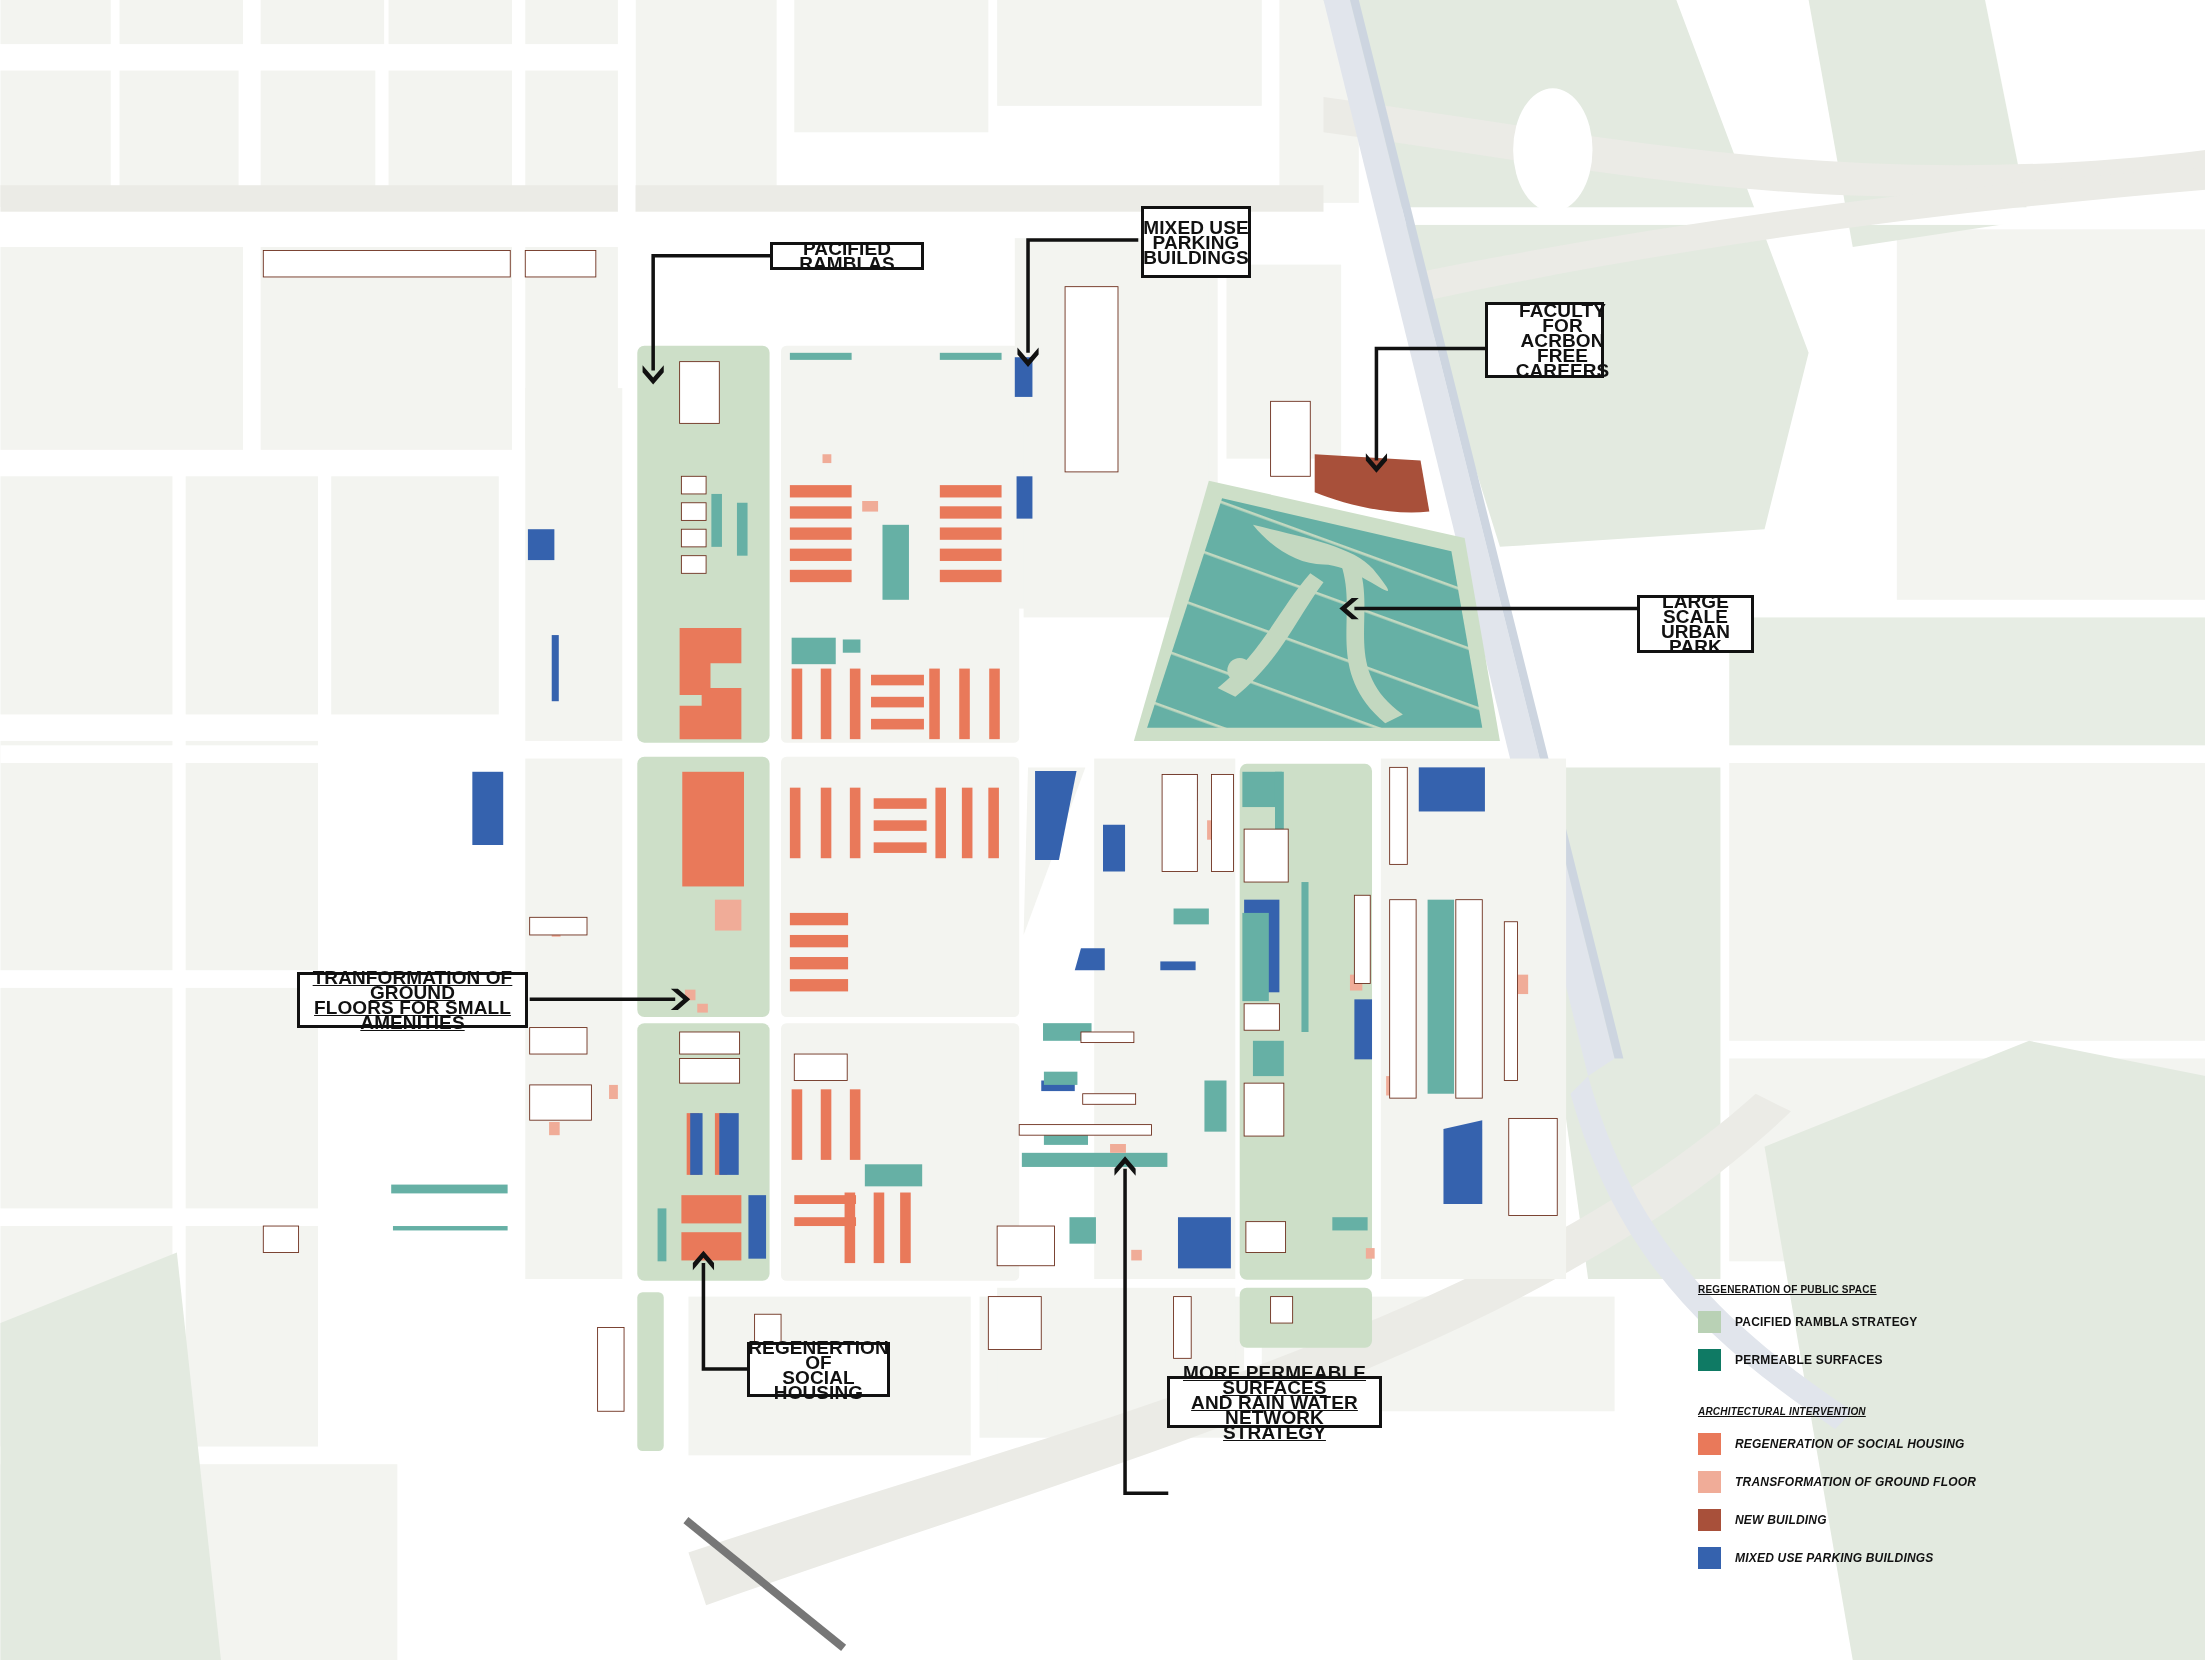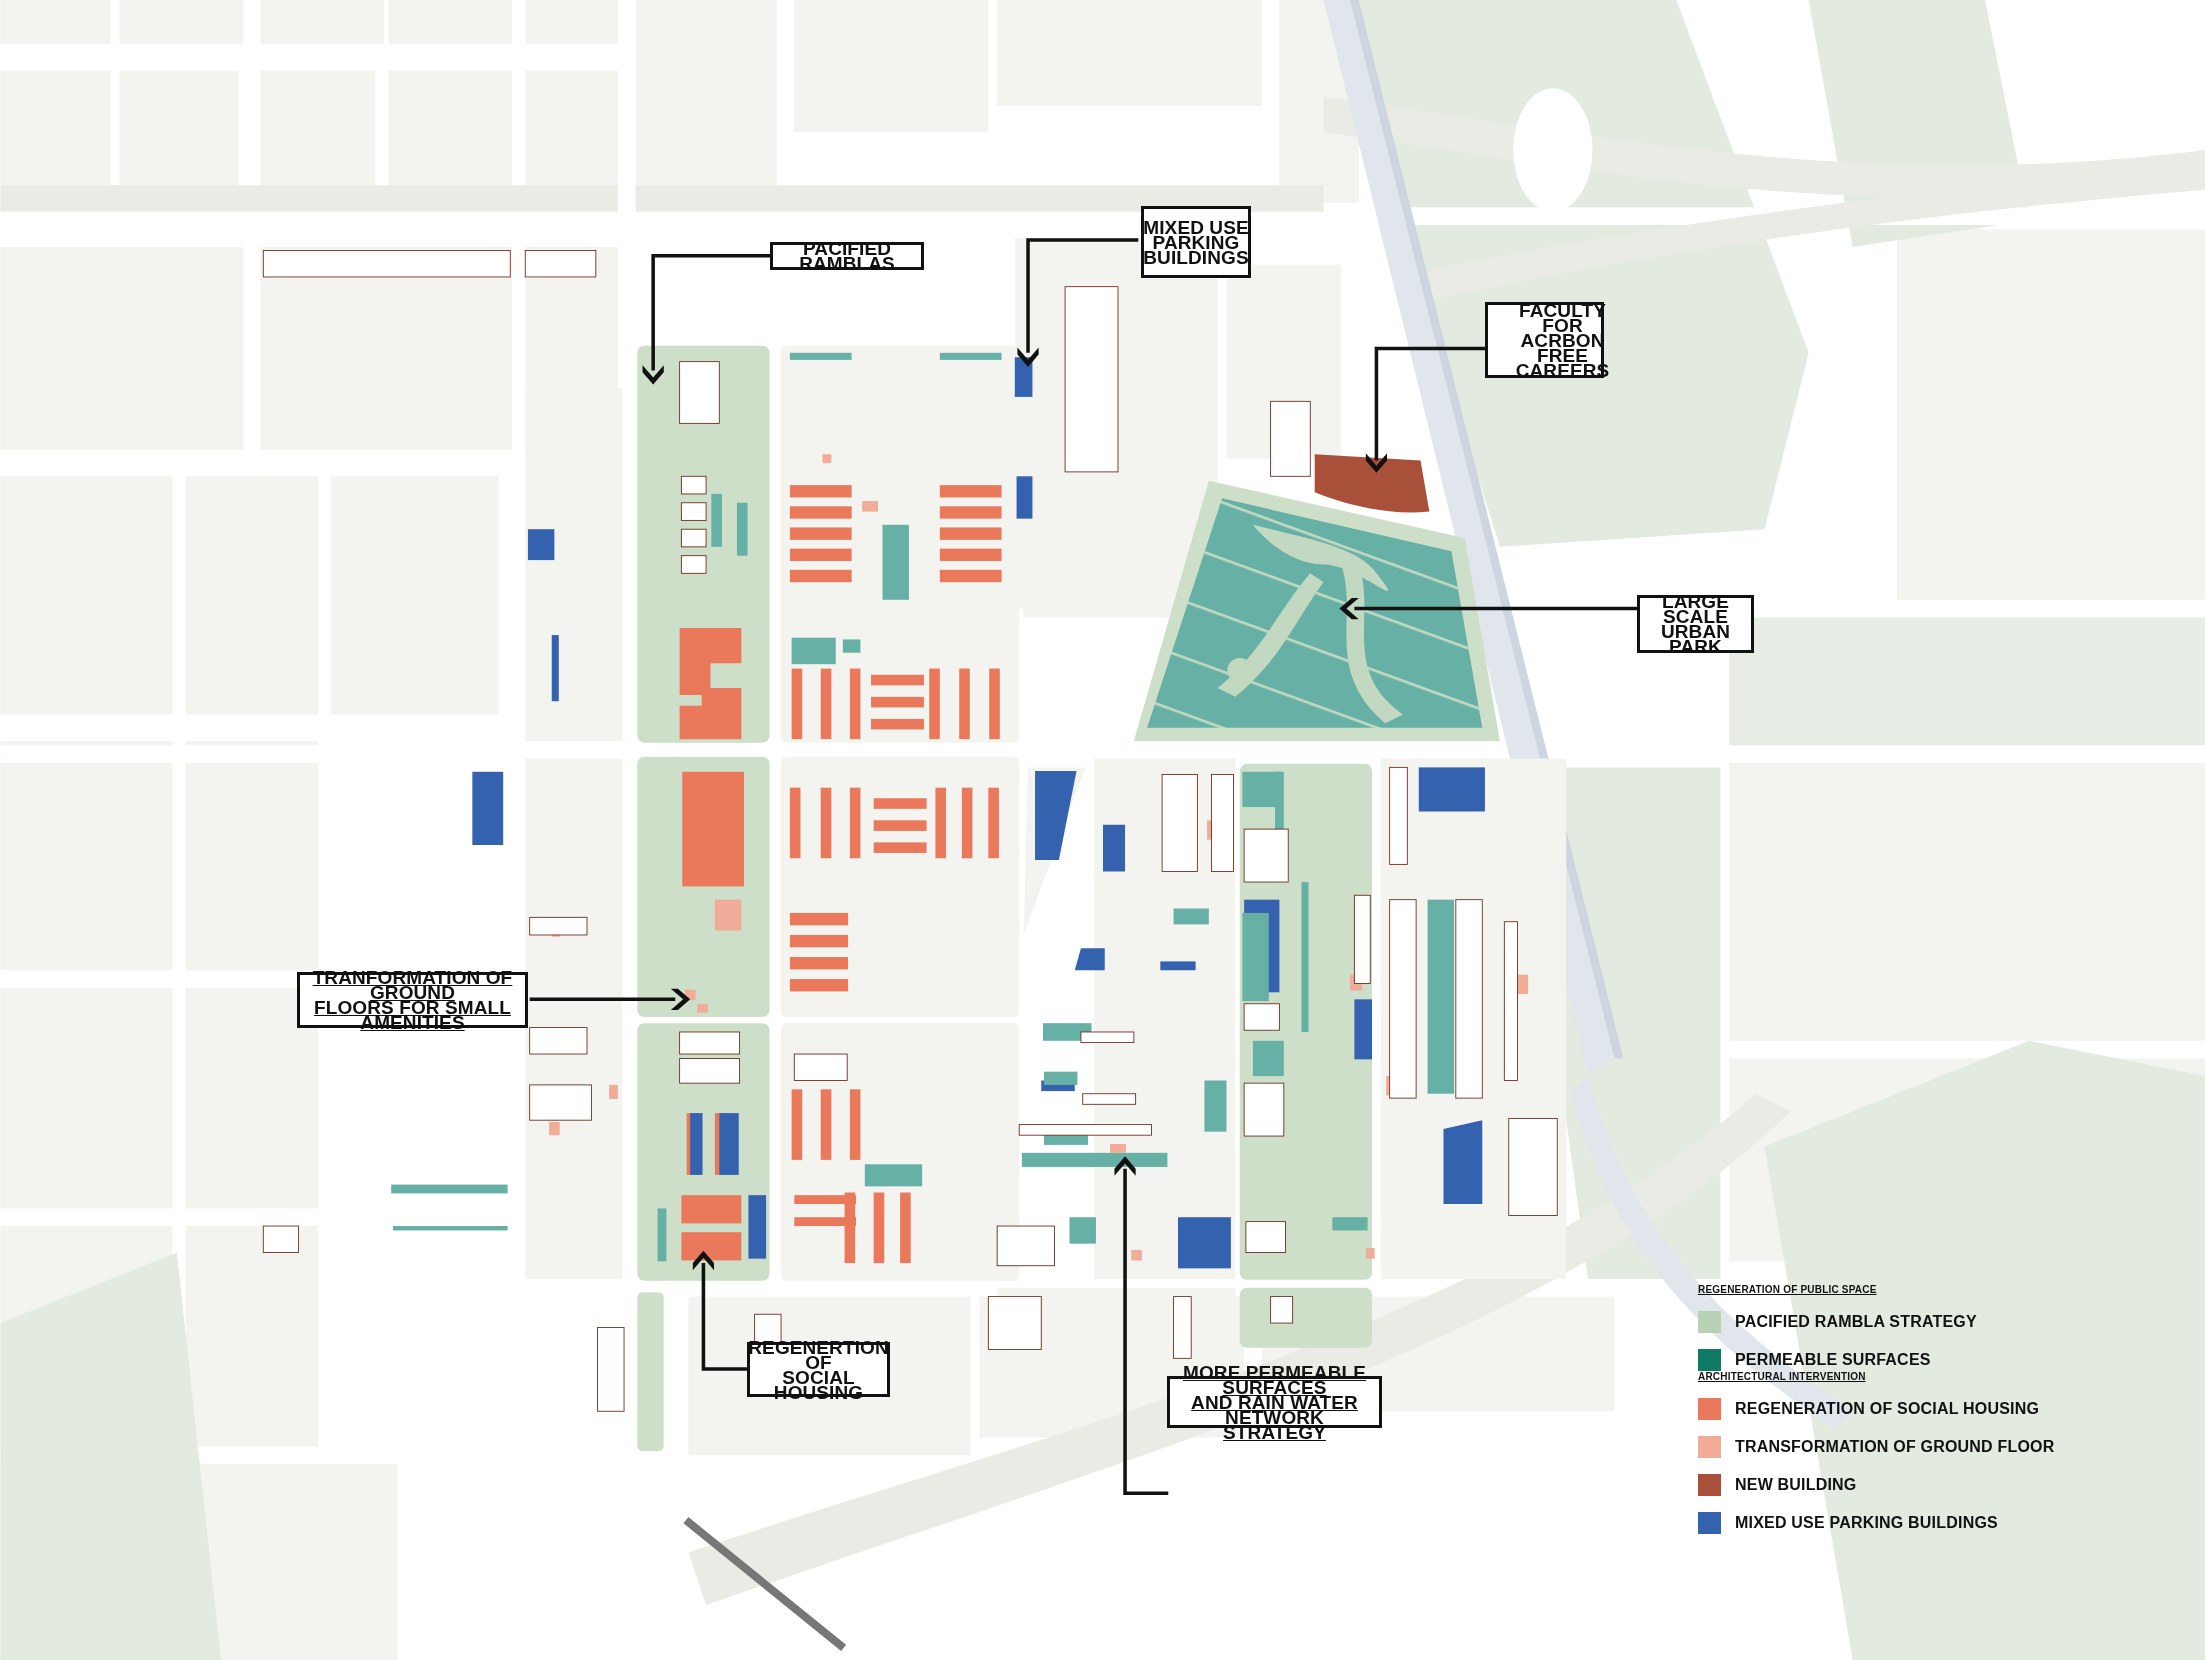--- a/index.html
+++ b/index.html
@@ -3,22 +3,22 @@
 <meta charset="utf-8">
 <style>
   html,body{margin:0;padding:0;}
   body{width:2206px;height:1660px;background:#ffffff;position:relative;overflow:hidden;font-family:"Liberation Sans",sans-serif;}
   #map{position:absolute;left:0;top:0;width:2206px;height:1660px;}
   .callout{position:absolute;background:#fff;border:3.5px solid #111;box-sizing:border-box;display:flex;align-items:center;justify-content:center;text-align:center;font-weight:700;font-size:19px;line-height:15px;color:#111;white-space:pre-line;letter-spacing:0.1px;}
   .legend{position:absolute;left:1698px;top:1284px;width:371px;}
   .leg-heading{font-weight:700;font-size:10px;color:#111;text-decoration:underline;margin:0;letter-spacing:0.2px;}
   .leg-row{display:flex;align-items:center;height:23px;margin-top:15px;}
   .leg-swatch{width:23px;height:22px;flex:0 0 auto;}
-  .leg-label{margin-left:14px;font-weight:700;font-size:16px;color:#111;letter-spacing:0.2px;}
-  .leg-group2{}
+  .leg-label{margin-left:14px;font-weight:700;font-size:12px;color:#111;letter-spacing:0.2px;}
+  .leg-group2{margin-top:35px;font-style:italic;}
 </style>
 </head>
 <body>
 
 <svg id="map" viewBox="0 0 2500 1882" xmlns="http://www.w3.org/2000/svg">
   <defs>
     <pattern id="parkstripes" patternUnits="userSpaceOnUse" width="60" height="60" patternTransform="rotate(20)">
       <rect width="60" height="60" fill="#66b0a5"></rect>
       <rect y="0" width="60" height="3" fill="#c3d8c0"></rect>
     </pattern>

